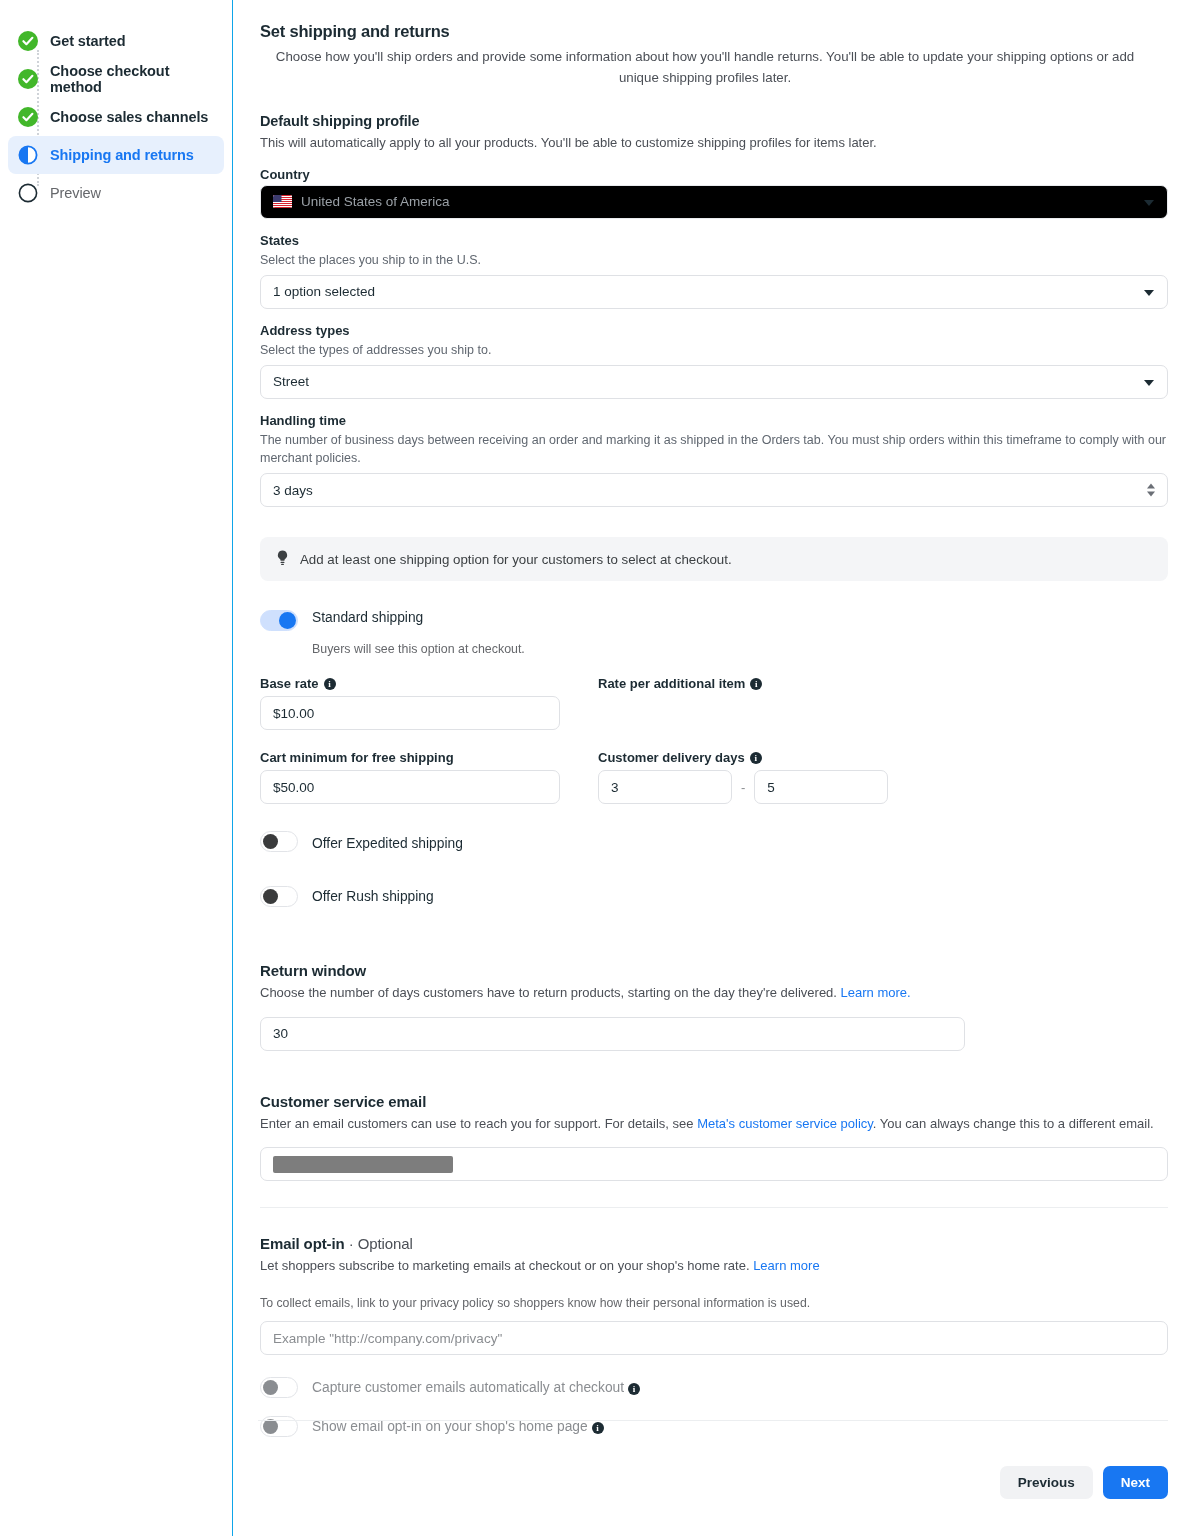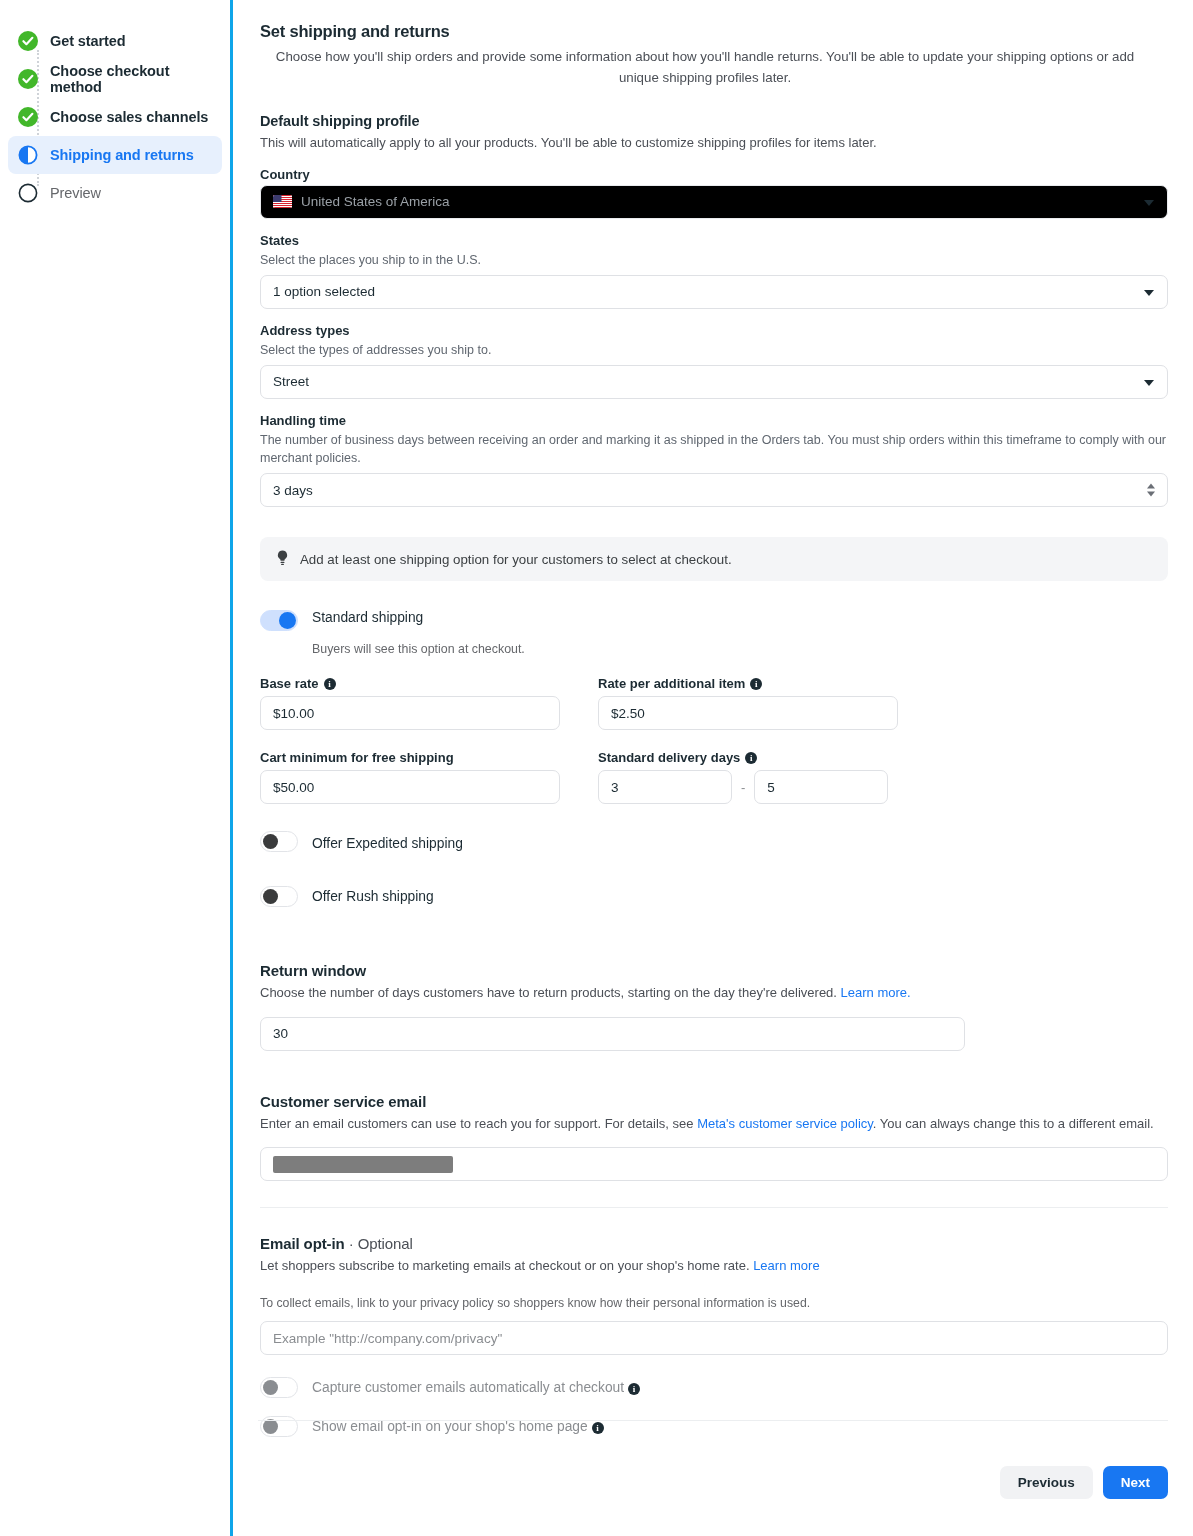--- a/index.html
+++ b/index.html
@@ -9,21 +9,21 @@
     width: 1193px; height: 1536px;
     font-family: "Liberation Sans", sans-serif;
     color: #1c2b33;
     -webkit-font-smoothing: antialiased;
   }
   .page { display: flex; width: 1193px; height: 1536px; position: relative; }
 
   
   .sidebar {
     width: 233px; flex: 0 0 233px;
-    border-right: 3px solid #0ea5e9;
+    border-right: 1px solid #0ea5e9;
     padding: 22px 8px 0 8px;
     position: relative;
   }
   .steps { position: relative; }
   .step {
     display: flex; align-items: center;
     gap: 12px;
     height: 38px;
     padding: 0 10px;
     border-radius: 8px;
@@ -322,38 +322,35 @@
         </div>
         <div class="inp">
           <span>$10.00</span>
         </div>
       </div>
       <div class="col">
         <div class="in-label">
           <span>Rate per additional item</span>
           <i class="info-i">i</i>
         </div>
-        <div class="inp">
-          <span>$2.50</span>
-        </div>
       </div>
     </div>
 
     <div class="grid2">
       <div class="col">
         <div class="in-label">
           <span>Cart minimum for free shipping</span>
         </div>
         <div class="inp">
           <span>$50.00</span>
         </div>
       </div>
       <div class="col">
         <div class="in-label">
-          <span>Standard delivery days</span>
+          <span>Customer delivery days</span>
           <i class="info-i">i</i>
         </div>
         <div class="range">
           <div class="inp">
             <span>3</span>
           </div>
           <span class="dash">-</span>
           <div class="inp">
             <span>5</span>
           </div>

